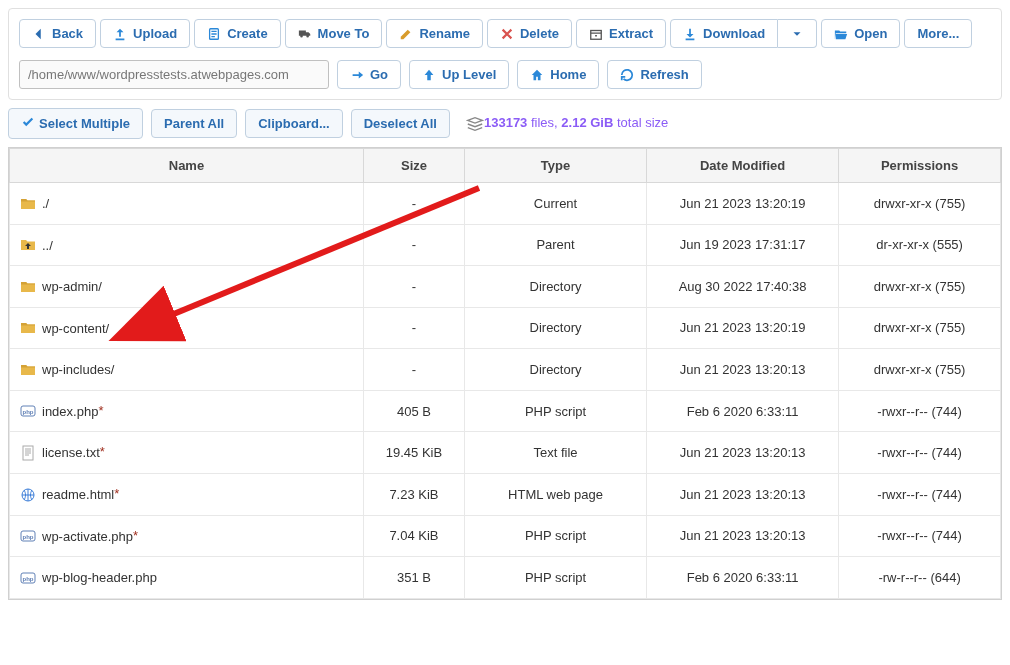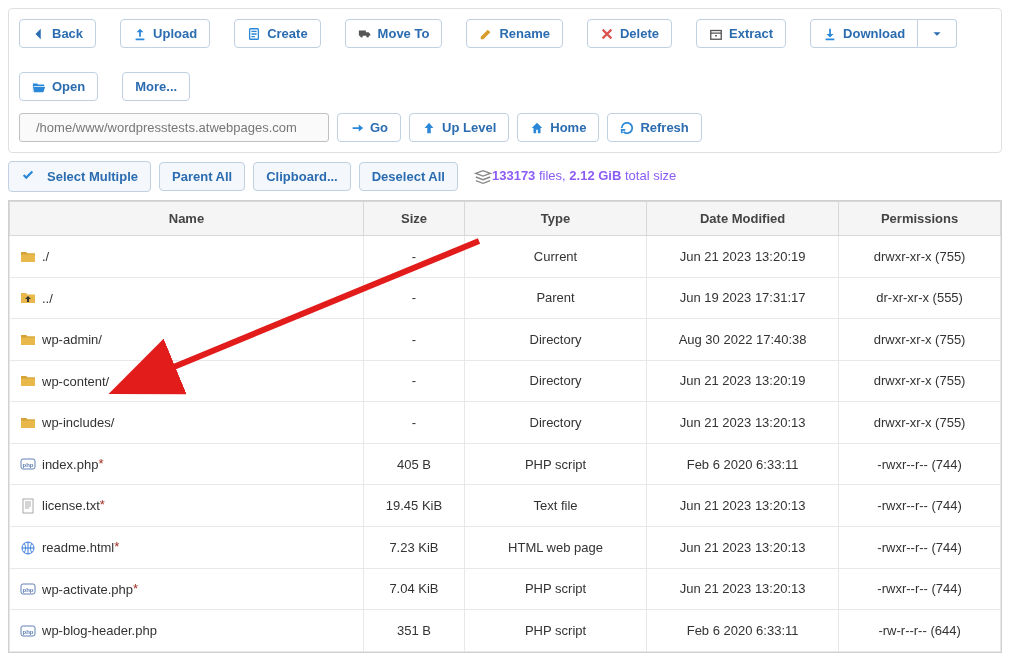--- a/index.html
+++ b/index.html
@@ -1,31 +1,31 @@
 <!DOCTYPE html>
 <html><head>
 <meta charset="utf-8">
 <style>
 * { box-sizing: border-box; margin: 0; padding: 0; }
 body { font-family: Arial, Helvetica, sans-serif; font-size: 13px; background: #fff; color: #333; }
 .toolbar { padding: 10px; border: 1px solid #e0e0e0; border-radius: 4px; margin: 8px; }
-.btn-row { display: flex; gap: 24px; flex-wrap: wrap; align-items: flex-end; }
+.btn-row { display: flex; gap: 4px; flex-wrap: wrap; align-items: flex-end; }
 .btn {
   display: inline-flex; align-items: center; gap: 6px;
   background: #fff; border: 1px solid #c0d0e0; border-radius: 4px;
   padding: 6px 12px; color: #2b6cb0; font-weight: bold; font-size: 13px; cursor: pointer;
 }
 .btn .icon { display: inline-flex; width: 14px; height: 14px; }
 .btn-group { display: inline-flex; }
 .btn-group .btn:first-child { border-radius: 4px 0 0 4px; }
 .btn-group .btn:last-child { border-radius: 0 4px 4px 0; border-left: none; }
 .row2 { margin-top: 12px; display: flex; gap: 8px; align-items: center; }
-.path-input { width: 310px; padding: 6px 16px; border: 1px solid #c0c0c0; border-radius: 3px; color: #777; background: #fafafa; font-size: 13px; }
+.path-input { width: 310px; padding: 6px 8px; border: 1px solid #c0c0c0; border-radius: 3px; color: #777; background: #fafafa; font-size: 13px; }
 .row3 { margin: 8px; display: flex; gap: 8px; align-items: center; }
-.btn-sel { display:inline-flex; align-items:center; gap:12px; border:1px solid #c0d0e0; background:#f4f8fc; color:#2b6cb0; font-weight:bold; padding:6px 12px; border-radius:4px; cursor:pointer; font-size:13px;}
+.btn-sel { display:inline-flex; align-items:center; gap:4px; border:1px solid #c0d0e0; background:#f4f8fc; color:#2b6cb0; font-weight:bold; padding:6px 12px; border-radius:4px; cursor:pointer; font-size:13px;}
 .stats { margin-left: 8px; display:inline-flex; align-items:flex-start; color:#8b5cf6; }
 .stats .stack-icon { width:18px; height:18px; color:#888;}
 .table-wrap { margin: 0 8px 8px 8px; border:1px solid #d0d0d0; position:relative; }
 .table-scroll { max-height: 500px; overflow-y: scroll; }
 table { width:100%; border-collapse: collapse; table-layout: fixed; }
 th { background:#f5f5f5; border:1px solid #d8d8d8; padding:9px; font-weight:bold; text-align:center; color:#444; font-size:13px;}
 td { border:1px solid #e8e8e8; padding:12px 8px; text-align:center; font-size:13px; color:#333;}
 td.name-cell { text-align:left; padding-left:10px; }
 .name-cell .file-icon { display:inline-block; width:16px; height:16px; margin-right:6px; vertical-align:middle; }
 .name-cell .fname { vertical-align:middle; }

